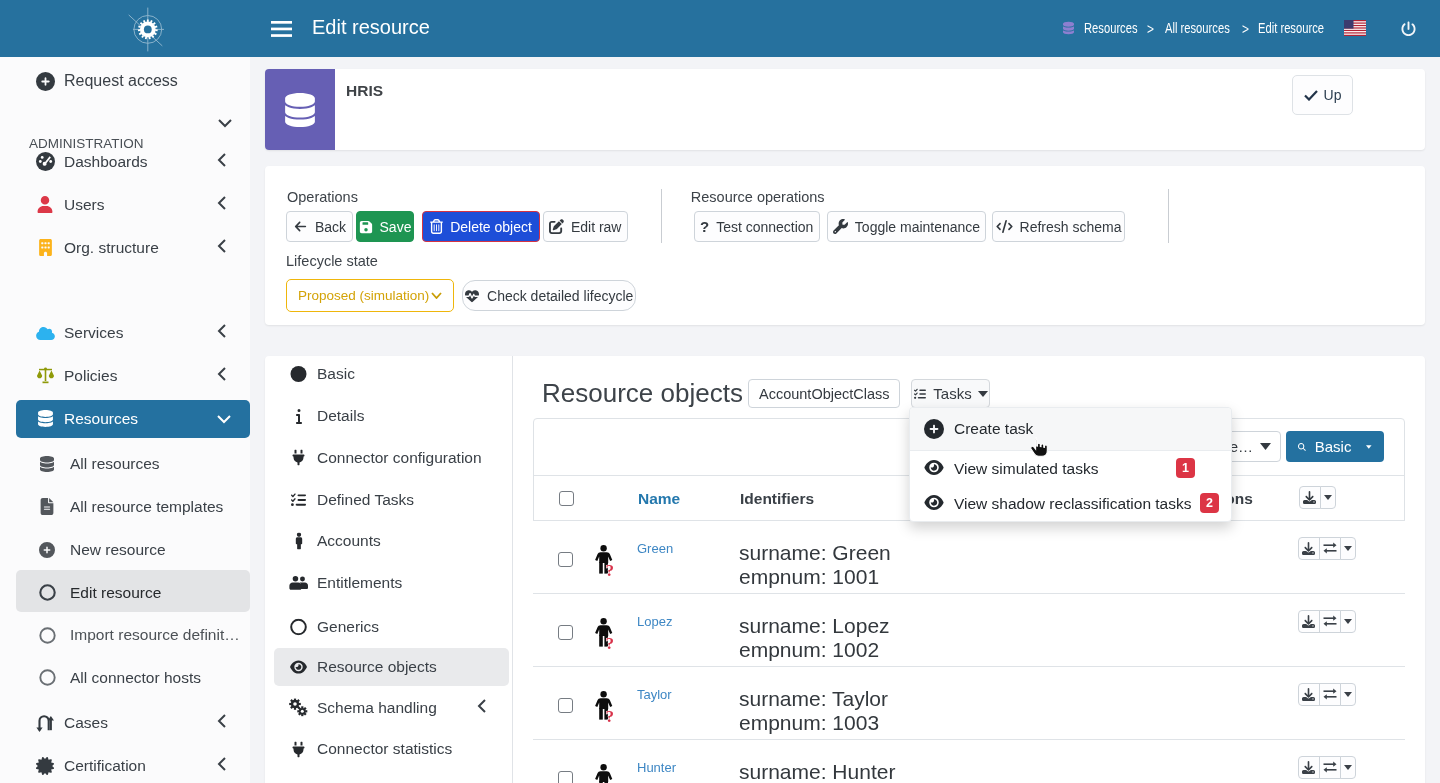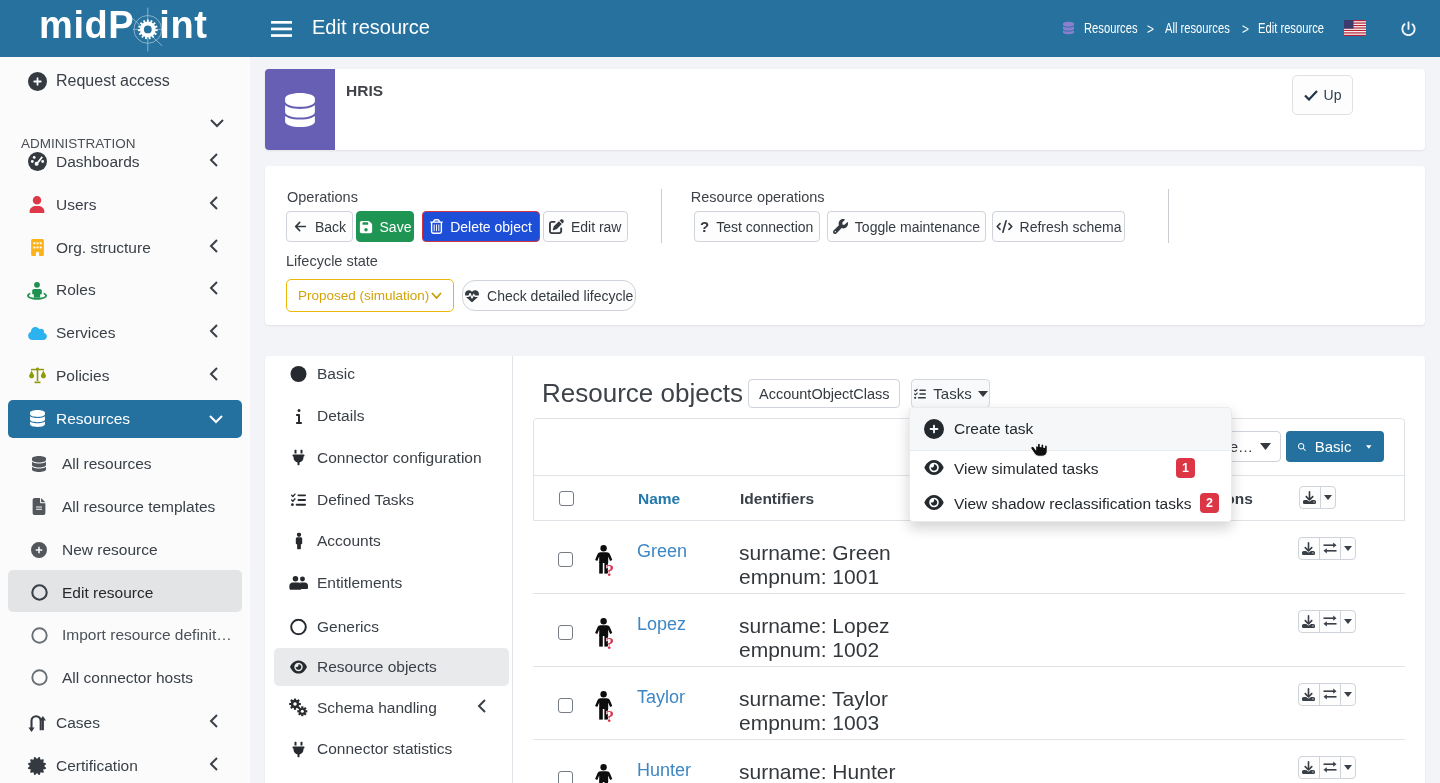--- a/index.html
+++ b/index.html
@@ -2,46 +2,45 @@
 <html><head>
 <meta charset="utf-8">
 <style>
 * { margin:0; padding:0; box-sizing:border-box; }
 html,body { width:1440px; height:783px; overflow:hidden; font-family:"Liberation Sans", sans-serif; background:#f3f4f7; }
 .abs { position:absolute; }
 #navbar { position:absolute; left:0; top:0; width:1440px; height:57px; background:#26719e; z-index:5; }
 #sidebar { position:absolute; left:0; top:57px; width:250px; height:726px; background:#fbfbfc; z-index:4; }
 .nav-title { position:absolute; left:312px; top:16px; color:#fff; font-size:20px; font-weight:400; }
 .crumb { position:absolute; top:19.5px; color:#ffffff; font-size:14px; transform:scaleX(0.8); transform-origin:0 0; }
-.mi { position:absolute; left:0; width:250px; height:43px; }
+.mi { position:absolute; left:8px; width:250px; height:43px; }
 .mi .t { position:absolute; left:56px; top:50%; transform:translateY(-50%); font-size:15.5px; color:#3a4047; white-space:nowrap; }
 .mi .ic { position:absolute; left:27px; top:50%; transform:translateY(-50%); width:20px; height:20px; display:flex; align-items:center; justify-content:center; }
 .mi .ar { position:absolute; left:209px; top:50%; transform:translateY(-50%); }
 .mi.sub .t { left:62px; }
 .mi.sub .ic { left:29px; }
 .card { position:absolute; background:#fff; border-radius:4px; box-shadow:0 1px 2px rgba(0,0,0,.08); }
 .btn { position:absolute; display:inline-flex; align-items:center; justify-content:center; gap:7px; height:31px; border:1px solid #ced4da; border-radius:4px; background:#fdfdfe; color:#343a40; font-size:14px; white-space:nowrap; }
 .btn-green { background:#1e9552; border-color:#1e9552; color:#fff; }
 .btn-red { background:#1d4ed8; border-color:#d43343; color:#fff; }
 .lbl { position:absolute; font-size:14.5px; color:#3d4349; white-space:nowrap; }
 .ti { position:absolute; left:0; width:248px; height:41px; }
 .ti .ic { position:absolute; left:24px; top:50%; transform:translateY(-50%); width:19px; height:19px; display:flex; align-items:center; justify-content:center; }
 .ti .t { position:absolute; left:52px; top:50%; transform:translateY(-50%); font-size:15.5px; color:#3a4047; white-space:nowrap; }
 .chk { position:absolute; width:15px; height:15px; border:1.5px solid #767c83; border-radius:3px; background:#fff; }
 .rowbtns { position:absolute; display:flex; }
 .rb { width:21.5px; height:23px; border:1px solid #ced4da; background:#fdfdfe; display:flex; align-items:center; justify-content:center; margin-left:-1px; }
 .rb:first-child { margin-left:0; border-radius:4px 0 0 4px; }
 .rb:last-child { border-radius:0 4px 4px 0; }
-.link { color:#3e87c4; font-size:18px; }
+.link { color:#3e87c4; font-size:13px; }
 .idtxt { font-size:21px; color:#33383d; }
 </style>
 </head>
 <body>
 <div id="navbar">
-  <div class="abs" style="left:39px;top:4px;color:#fff;font-weight:bold;font-size:38px;letter-spacing:0.6px;">midP<span style="display:inline-block;width:25px;"></span>int</div>
   <svg class="abs" style="left:126px;top:4px;" width="44" height="52" viewBox="0 0 44 52">
     <g stroke="#ffffff" stroke-width="0.9" opacity="0.5">
       <line x1="21.8" y1="3.6" x2="21.8" y2="47.4"></line>
       <line x1="7" y1="25.4" x2="38" y2="25.4"></line>
       <line x1="2.7" y1="10.9" x2="36.3" y2="41.9"></line>
       <circle cx="21.8" cy="25.4" r="13.9" fill="none"></circle>
     </g>
     <g transform="translate(21.8,25.4)">
       <circle r="7.9" fill="#fff"></circle>
       <rect x="-0.9" y="-9.9" width="1.8" height="2.4" fill="#fff" transform="rotate(0)"></rect>
@@ -146,35 +145,20 @@
         <svg width="15" height="17" viewBox="0 0 384 512">
           <path fill="#fcb31b" d="M48 0C21.5 0 0 21.5 0 48V464c0 26.5 21.5 48 48 48h96V432c0-26.5 21.5-48 48-48s48 21.5 48 48v80h96c26.5 0 48-21.5 48-48V48c0-26.5-21.5-48-48-48H48zM64 240c0-8.8 7.2-16 16-16h32c8.8 0 16 7.2 16 16v32c0 8.8-7.2 16-16 16H80c-8.8 0-16-7.2-16-16V240zm112-16h32c8.8 0 16 7.2 16 16v32c0 8.8-7.2 16-16 16H176c-8.8 0-16-7.2-16-16V240c0-8.8 7.2-16 16-16zm80 16c0-8.8 7.2-16 16-16h32c8.8 0 16 7.2 16 16v32c0 8.8-7.2 16-16 16H272c-8.8 0-16-7.2-16-16V240zM80 96h32c8.8 0 16 7.2 16 16v32c0 8.8-7.2 16-16 16H80c-8.8 0-16-7.2-16-16V112c0-8.8 7.2-16 16-16zm80 16c0-8.8 7.2-16 16-16h32c8.8 0 16 7.2 16 16v32c0 8.8-7.2 16-16 16H176c-8.8 0-16-7.2-16-16V112zm112-16h32c8.8 0 16 7.2 16 16v32c0 8.8-7.2 16-16 16H272c-8.8 0-16-7.2-16-16V112c0-8.8 7.2-16 16-16z"></path>
         </svg>
       </span>
     <span class="t">Org. structure</span>
     <span class="ar"><svg width="9" height="14" viewBox="0 0 9 14">
           <path d="M8 1L2 7l6 6" fill="none" stroke="#3a4047" stroke-width="2"></path>
         </svg></span>
   </div>
 
-  <div class="mi" style="top:211.5px;">
-    <span class="ic">
-        <svg width="20" height="19" viewBox="0 0 20 19">
-          <g fill="#1e9150">
-            <circle cx="10" cy="3.8" r="2.9"></circle>
-            <path d="M7 8h6c1 0 1.8.8 1.8 1.8v3.5h-1.6v3.4H6.8v-3.4H5.2V9.8C5.2 8.8 6 8 7 8z"></path>
-            <path d="M3.3 11.6c-2 .8-3.3 1.9-3.3 3.1 0 2.2 4.5 4 10 4s10-1.8 10-4c0-1.2-1.3-2.3-3.3-3.1v1.7c.9.5 1.4.9 1.4 1.4 0 1.1-3.6 2.3-8.1 2.3s-8.1-1.2-8.1-2.3c0-.5.5-1 1.4-1.4z"></path>
-          </g>
-        </svg>
-      </span>
-    <span class="t">Roles</span>
-    <span class="ar"><svg width="9" height="14" viewBox="0 0 9 14">
-          <path d="M8 1L2 7l6 6" fill="none" stroke="#3a4047" stroke-width="2"></path>
-        </svg></span>
-  </div>
 
   <div class="mi" style="top:254.5px;">
     <span class="ic">
         <svg width="19" height="15" viewBox="0 0 640 512">
           <path fill="#2cb2ef" d="M0 336c0 79.5 64.5 144 144 144H512c70.7 0 128-57.3 128-128c0-61.9-44-113.6-102.4-125.4c4.1-10.7 6.4-22.4 6.4-34.6c0-53-43-96-96-96c-19.7 0-38.1 6-53.3 16.2C367 64.2 315.3 32 256 32C167.6 32 96 103.6 96 192c0 2.7 .1 5.4 .2 8.1C40.2 219.8 0 273.2 0 336z"></path>
         </svg>
       </span>
     <span class="t">Services</span>
     <span class="ar"><svg width="9" height="14" viewBox="0 0 9 14">
           <path d="M8 1L2 7l6 6" fill="none" stroke="#3a4047" stroke-width="2"></path>

